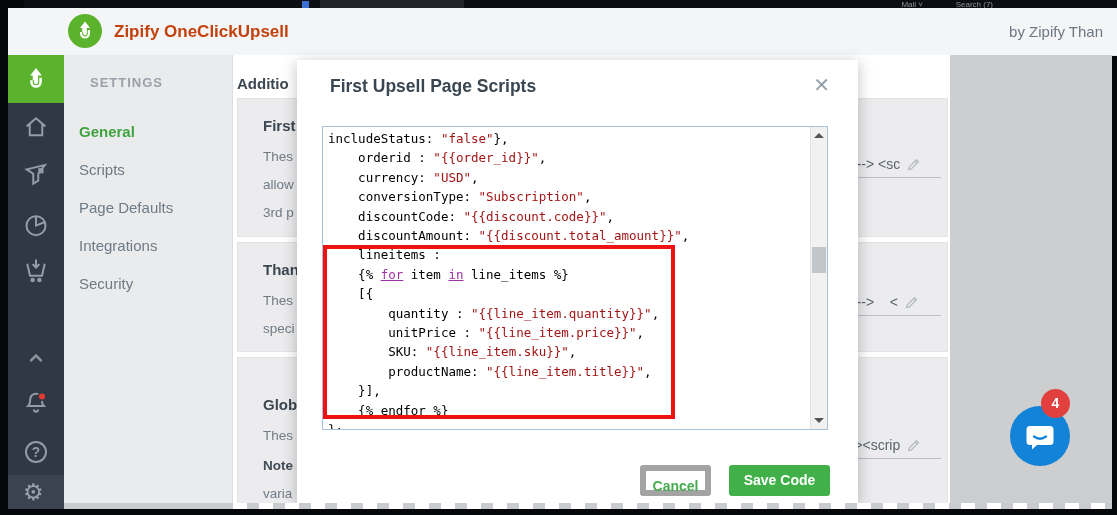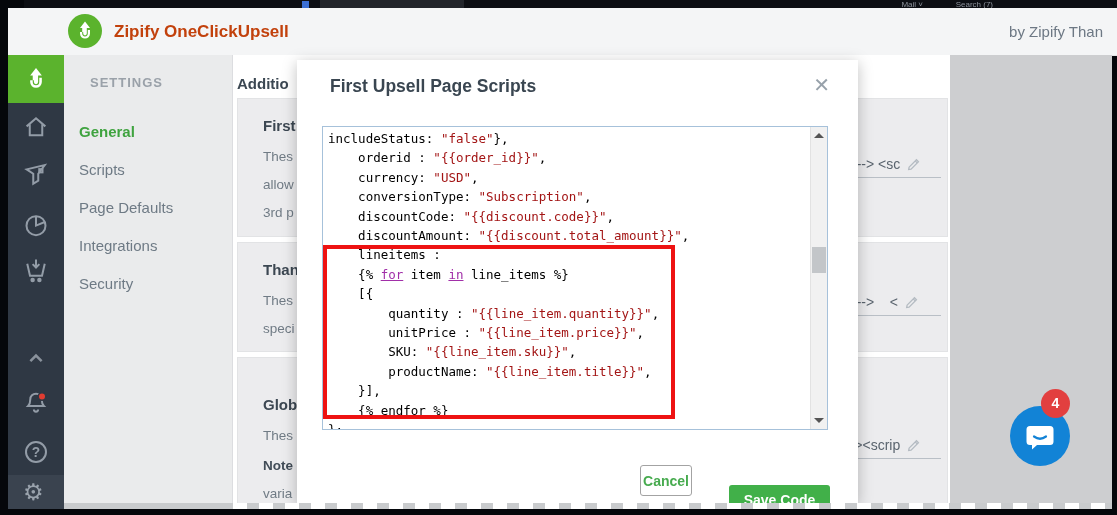--- a/index.html
+++ b/index.html
@@ -50,22 +50,22 @@
         font-family:"DejaVu Sans Mono","Liberation Mono",monospace;font-size:12.5px;line-height:19.4px;color:#000;white-space:pre;overflow:hidden;}
   .code .s{color:#a31515;} .code .kw{color:#a12fa8;text-decoration:underline;}
   .sbar{position:absolute;right:0;top:0;width:17px;height:302px;background:#f1f1f1;border-left:1px solid #e2e2e2;box-sizing:border-box;}
   .sbar .arr{position:absolute;left:0;width:16px;height:17px;}
   .arr:before{content:"";position:absolute;left:3px;border-left:5px solid transparent;border-right:5px solid transparent;}
   .arr-up{top:0;} .arr-up:before{top:6px;border-bottom:5px solid #555;}
   .arr-dn{bottom:0;} .arr-dn:before{bottom:6px;border-top:5px solid #555;}
   .thumb{position:absolute;left:1px;top:120px;width:14px;height:26px;background:#c3c6c9;}
   .redrect{position:absolute;left:26px;top:185px;width:352px;height:174px;border:4px solid #ee1212;box-sizing:border-box;pointer-events:none;z-index:6;}
   .btn{position:absolute;top:405px;height:31px;border-radius:3px;font-size:14px;text-align:center;line-height:31px;cursor:pointer;box-sizing:border-box;}
-  .btn-cancel{left:343px;width:52px;background:#fff;border:1px solid #a3a3a3;color:#47ab4f;font-weight:600;}
-  .btn-save{left:432px;width:101px;background:#41b049;color:#fff;font-weight:bold;margin-top:20px;}
+  .btn-cancel{left:343px;width:71px;background:#fff;border:6px solid #a3a3a3;color:#47ab4f;font-weight:600;}
+  .btn-save{left:432px;width:101px;background:#41b049;color:#fff;font-weight:bold;}
   
   .chat{position:absolute;left:1010px;top:406px;width:60px;height:60px;border-radius:50%;background:#1283d6;cursor:pointer;}
   .chat-badge{position:absolute;left:1041px;top:389px;width:29px;height:29px;border-radius:50%;background:#e23f3f;
               color:#fff;font-size:14px;font-weight:bold;text-align:center;line-height:29px;z-index:3;}
   
   .bstrip-gray{position:absolute;left:64px;top:503px;width:169px;height:6px;background:#c9cbcd;}
   .bstrip-dash{position:absolute;left:233px;top:503px;width:879px;height:6px;
                background:repeating-linear-gradient(90deg,#fff 0 14px,#c9cbcd 14px 26px);}
   .bblack{position:absolute;left:0;top:509px;width:1117px;height:6px;background:#05070b;}
   svg{display:block;}

